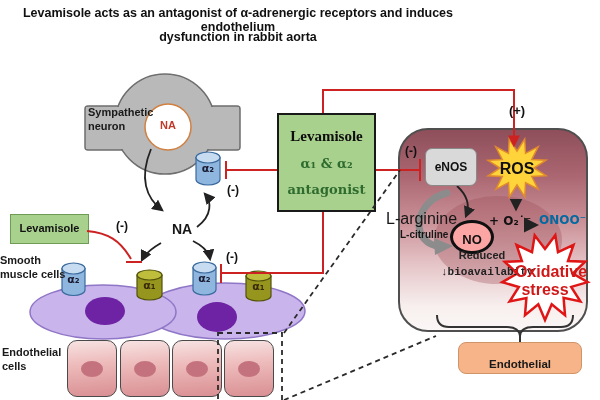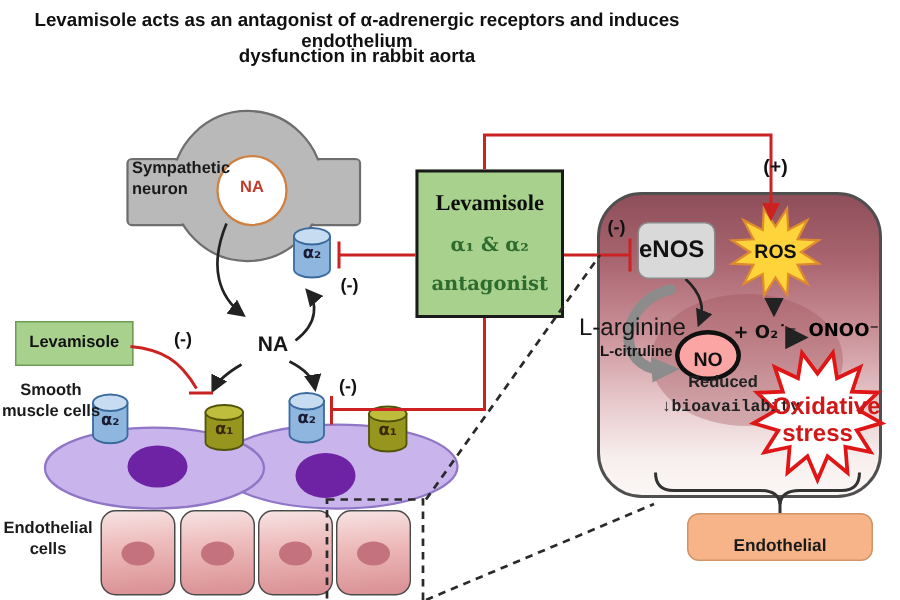--- a/index.html
+++ b/index.html
@@ -1,39 +1,39 @@
 <!DOCTYPE html>
 <html><head>
 <meta charset="utf-8">
 <style>
   html,body{margin:0;padding:0;}
   #canvas{position:relative;width:600px;height:400px;background:#ffffff;overflow:hidden;
           font-family:"Liberation Sans","DejaVu Sans",sans-serif;}
   .ttl{position:absolute;width:476px;text-align:center;font-weight:bold;font-size:12.5px;color:#101010;}
-  .lbl{position:absolute;font-weight:600;font-size:11px;color:#1a1a1a;text-align:center;line-height:1.25;}
+  .lbl{position:absolute;font-weight:600;font-size:11px;color:#1a1a1a;text-align:left;line-height:1.25;}
   .sign{position:absolute;font-weight:bold;font-size:12px;color:#111;text-align:center;width:28px;}
   .rec{position:absolute;font-weight:bold;font-size:11px;color:#1a1a30;text-align:center;z-index:30;
        font-family:"DejaVu Sans",sans-serif;}
   svg{position:absolute;left:0;top:0;z-index:10;}
   .txt{z-index:20;}
   #centerBox{position:absolute;left:277px;top:113px;width:99px;height:99px;background:#a9d18e;
              border:2px solid #1a1a1a;z-index:5;display:flex;flex-direction:column;align-items:center;
              justify-content:space-evenly;padding:2px 0;box-sizing:border-box;
              font-family:"Liberation Serif","DejaVu Serif",serif;}
   #centerBox .t1{font-weight:bold;font-size:15px;color:#0d0d0d;}
   #centerBox .t2{font-weight:bold;font-size:13px;color:#2e6b2e;font-family:"DejaVu Serif",serif;}
   #leftBox{position:absolute;left:10px;top:214px;width:77px;height:28px;background:#a9d18e;
            border:1.5px solid #6f9c54;z-index:5;text-align:center;line-height:26px;
            font-weight:bold;font-size:11px;color:#111;}
   #panel{position:absolute;left:398px;top:128px;width:190px;height:204px;border-radius:30px;
          border:2px solid #4f4f4f;box-sizing:border-box;z-index:1;
          background:linear-gradient(180deg,#8e4f5a 0%,#a96570 22%,#c98f96 45%,#e6c6c9 68%,#f7efee 88%,#fbf7f6 100%);}
   #enosBox{position:absolute;left:425px;top:148px;width:50px;height:36px;background:#d9d9d9;
-           border:1px solid #8a8a8a;border-radius:7px;z-index:20;line-height:36px;
-           font-weight:bold;font-size:16px;color:#111;}
+           border:1px solid #8a8a8a;border-radius:7px;z-index:20;text-align:center;line-height:36px;
+           font-weight:bold;font-size:12px;color:#111;}
   #noCircle{position:absolute;left:450px;top:220px;width:44px;height:34px;background:#fca5a5;
             border:3px solid #101010;border-radius:50%;z-index:20;text-align:center;line-height:34px;
             font-weight:bold;font-size:13px;color:#111;box-sizing:border-box;}
   #dysBox{position:absolute;left:458px;top:342px;width:124px;height:32px;background:#f6b488;
           border:1px solid #cf9468;border-radius:8px;z-index:20;text-align:center;line-height:43px;
           font-weight:bold;font-size:11.5px;color:#1a1a1a;box-sizing:border-box;}
   .ecell{position:absolute;top:340px;width:50px;height:57px;border:1.5px solid #4a4a4a;border-radius:10px;
          background:linear-gradient(175deg,#f7e3e3 0%,#eebcbc 40%,#d98f93 100%);box-sizing:border-box;z-index:2;}
   .ecell .nuc{position:absolute;left:13px;top:20px;width:22px;height:16px;border-radius:50%;background:#c4737e;}
 </style>
@@ -178,26 +178,26 @@
     <div>cells</div>
   </div>
 
   <div class="sign txt" style="left:219px;top:183px;">(-)</div>
   <div class="sign txt" style="left:108px;top:219px;">(-)</div>
   <div class="sign txt" style="left:218px;top:250px;">(-)</div>
   <div class="sign txt" style="left:397px;top:144px;">(-)</div>
   <div class="sign txt" style="left:503px;top:103px;font-size:13px;">(+)</div>
 
   <div id="enosBox">eNOS</div>
-  <div class="txt" style="position:absolute;left:499px;top:160px;width:36px;text-align:center;font-weight:bold;font-size:13px;color:#101010;">ROS</div>
+  <div class="txt" style="position:absolute;left:499px;top:160px;width:36px;text-align:center;font-weight:bold;font-size:16px;color:#101010;">ROS</div>
   <div class="txt" style="position:absolute;left:386px;top:210px;font-weight:400;font-size:16px;color:#161616;">L-arginine</div>
   <div class="txt" style="position:absolute;left:400px;top:229px;font-weight:600;font-size:10px;color:#161616;">L-citruline</div>
   <div id="noCircle">NO</div>
   <div class="txt" style="position:absolute;left:489px;top:214px;font-weight:bold;font-size:12px;color:#111;font-family:'DejaVu Sans',sans-serif;">+ O₂˙⁻</div>
-  <div class="txt" style="position:absolute;left:539px;top:213px;font-weight:bold;font-size:12px;color:#000000;font-family:'DejaVu Sans',sans-serif;">ONOO⁻</div>
+  <div class="txt" style="position:absolute;left:539px;top:213px;font-weight:bold;font-size:12px;color:#0369a1;font-family:'DejaVu Sans',sans-serif;">ONOO⁻</div>
   <div class="txt" style="position:absolute;left:452px;top:249px;width:60px;text-align:center;font-weight:600;font-size:11px;color:#222;">Reduced</div>
   <div class="txt" style="position:absolute;left:441px;top:266px;width:86px;text-align:left;font-weight:600;font-size:11px;color:#222;font-family:Liberation Mono, monospace;">↓bioavailabity</div>
   <div class="txt" style="position:absolute;left:515px;top:263px;width:60px;text-align:center;font-weight:bold;font-size:16px;color:#d01818;">
     <div>Oxidative</div>
     <div>stress</div>
   </div>
   <div id="dysBox">Endothelial dysfunction</div>
 
 </div>
 

